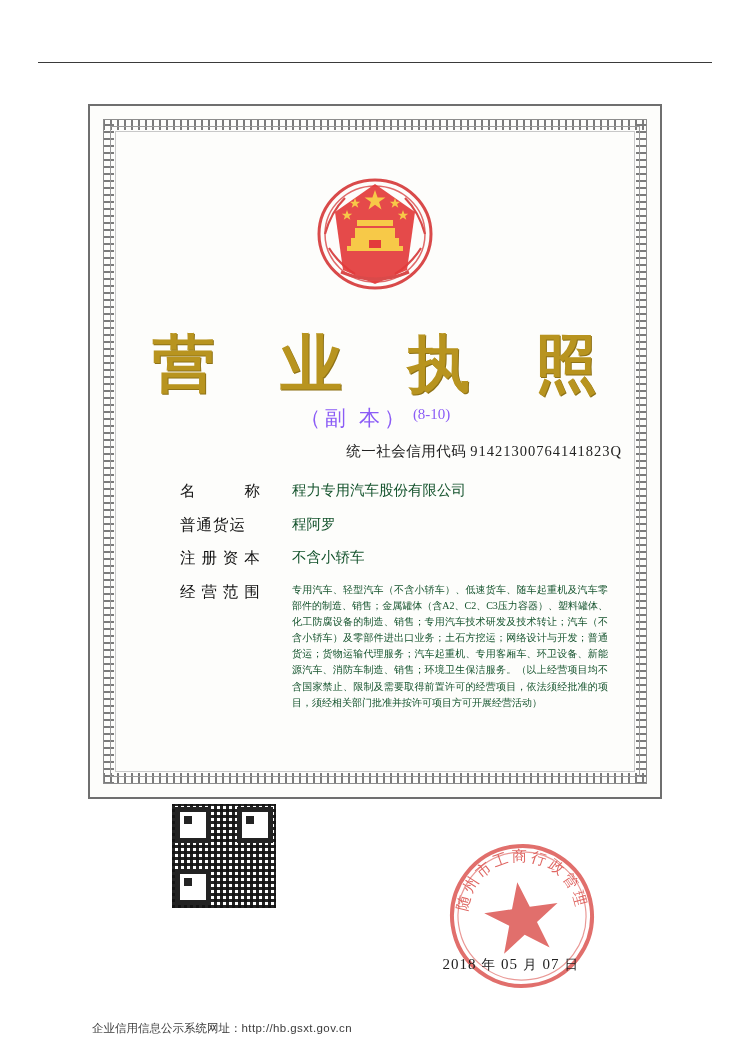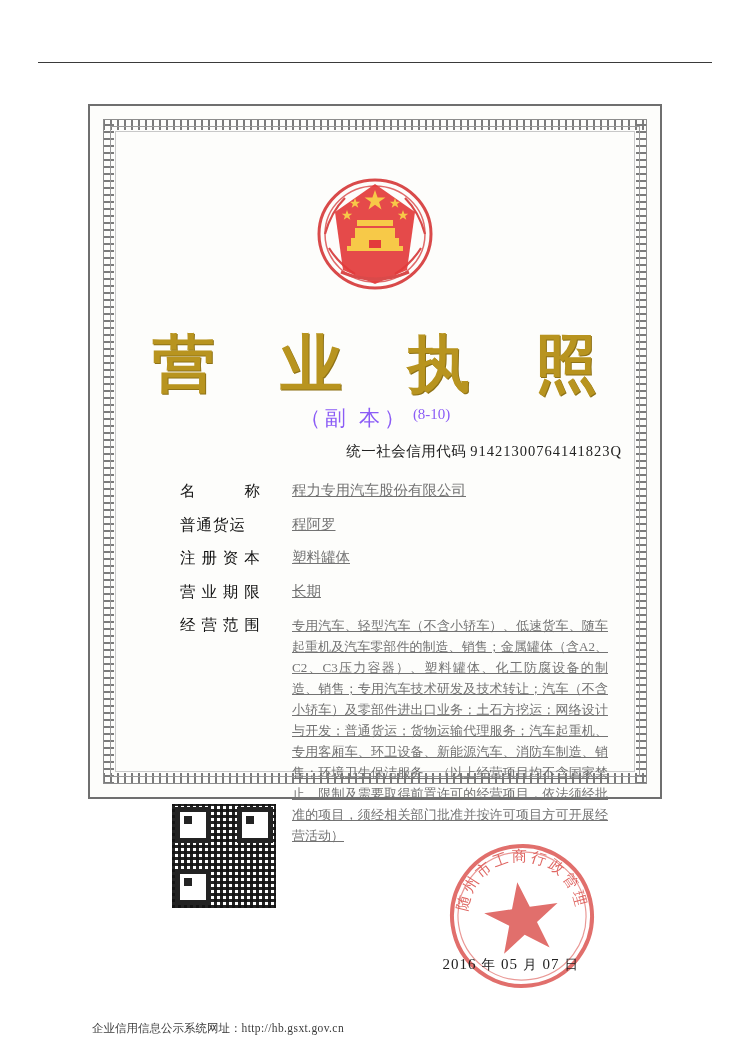--- a/index.html
+++ b/index.html
@@ -161,29 +161,28 @@
     font-size: 15.5px;
     letter-spacing: 6px;
     color: #111;
     white-space: nowrap;
   }
   .row-label.tight {
     letter-spacing: 1px;
   }
   .row-value {
     font-size: 14.5px;
-    color: #737373;
+    color: #14532d;
     line-height: 1.35;
-    text-decoration: underline;
   }
   .row-value.scope {
     line-height: 1.62;
     text-align: justify;
     max-width: 345px;
-    font-size: 13px;
+    font-size: 10px;
   }
 
   
   .qr {
     position: absolute;
     left: 52px;
     top: 668px;
     width: 104px;
     height: 104px;
     background:
@@ -252,21 +251,21 @@
     position: absolute;
     bottom: 24px;
     left: 92px;
     right: 92px;
     display: flex;
     justify-content: space-between;
     font-size: 11.5px;
     color: #3b3b3b;
   }
   .footer .url {
-    font-family: Liberation Serif, serif;
+    font-family: Liberation Sans, sans-serif;
     letter-spacing: 0.4px;
   }
 </style>
 </head>
 <body>
 
 <div class="top-rule"></div>
 
 <div class="certificate">
   <div class="border-outer"></div>
@@ -328,25 +327,21 @@
       <div class="row">
         <div class="row-label">名　　称</div>
         <div class="row-value">程力专用汽车股份有限公司</div>
       </div>
       <div class="row">
         <div class="row-label tight">普通货运</div>
         <div class="row-value">程阿罗</div>
       </div>
       <div class="row">
         <div class="row-label tight">注 册 资 本</div>
-        <div class="row-value">塑料罐体</div>
-      </div>
-      <div class="row">
-        <div class="row-label tight">营 业 期 限</div>
-        <div class="row-value">长期</div>
+        <div class="row-value">不含小轿车</div>
       </div>
       <div class="row">
         <div class="row-label tight">经 营 范 围</div>
         <div class="row-value scope">专用汽车、轻型汽车（不含小轿车）、低速货车、随车起重机及汽车零部件的制造、销售；金属罐体（含A2、C2、C3压力容器）、塑料罐体、化工防腐设备的制造、销售；专用汽车技术研发及技术转让；汽车（不含小轿车）及零部件进出口业务；土石方挖运；网络设计与开发；普通货运；货物运输代理服务；汽车起重机、专用客厢车、环卫设备、新能源汽车、消防车制造、销售；环境卫生保洁服务。（以上经营项目均不含国家禁止、限制及需要取得前置许可的经营项目，依法须经批准的项目，须经相关部门批准并按许可项目方可开展经营活动）</div>
       </div>
     </div>
 
     <div class="qr">
       <div class="qr-eye tl">
           <i></i>
@@ -366,21 +361,21 @@
         <circle cx="80" cy="80" r="64" fill="none" stroke="#d4302b" stroke-width="1.2" opacity="0.6"></circle>
         <polygon points="80,46 89,72 117,72 94,88 103,115 80,99 57,115 66,88 43,72 71,72" fill="#d4302b" opacity="0.85"></polygon>
         <path id="sealarc" d="M25 80 A55 55 0 0 1 135 80" fill="none"></path>
         <text font-size="15" fill="#d4302b" opacity="0.9" font-family="'DejaVu Serif', serif" letter-spacing="3">
           <textPath href="#sealarc" startOffset="7%">随州市工商行政管理局</textPath>
         </text>
       </svg>
     </div>
 
     <div class="date-line">
-      <span>2016</span><span class="cn">年</span><span>05</span><span class="cn">月</span><span>07</span><span class="cn">日</span>
+      <span>2018</span><span class="cn">年</span><span>05</span><span class="cn">月</span><span>07</span><span class="cn">日</span>
     </div>
 
   </div>
 </div>
 
 <div class="footer">
   <div>
     <span>企业信用信息公示系统网址：</span><span class="url">http://hb.gsxt.gov.cn</span>
   </div>
 </div>

